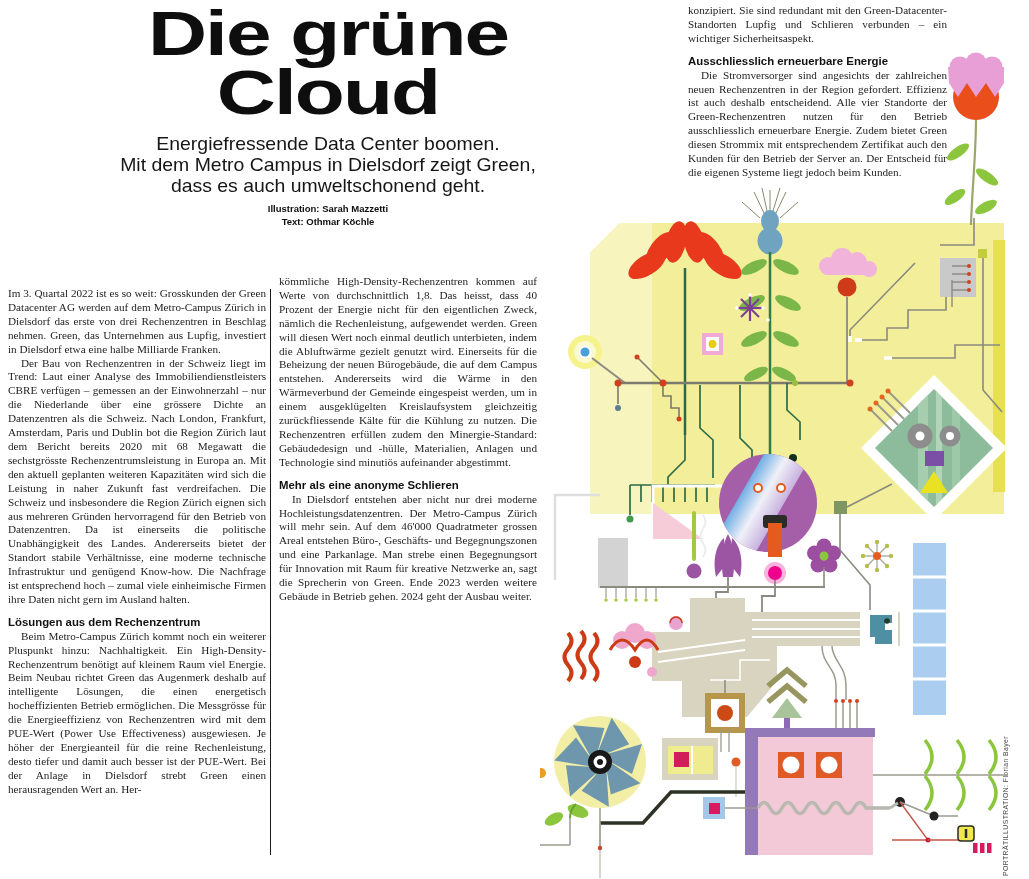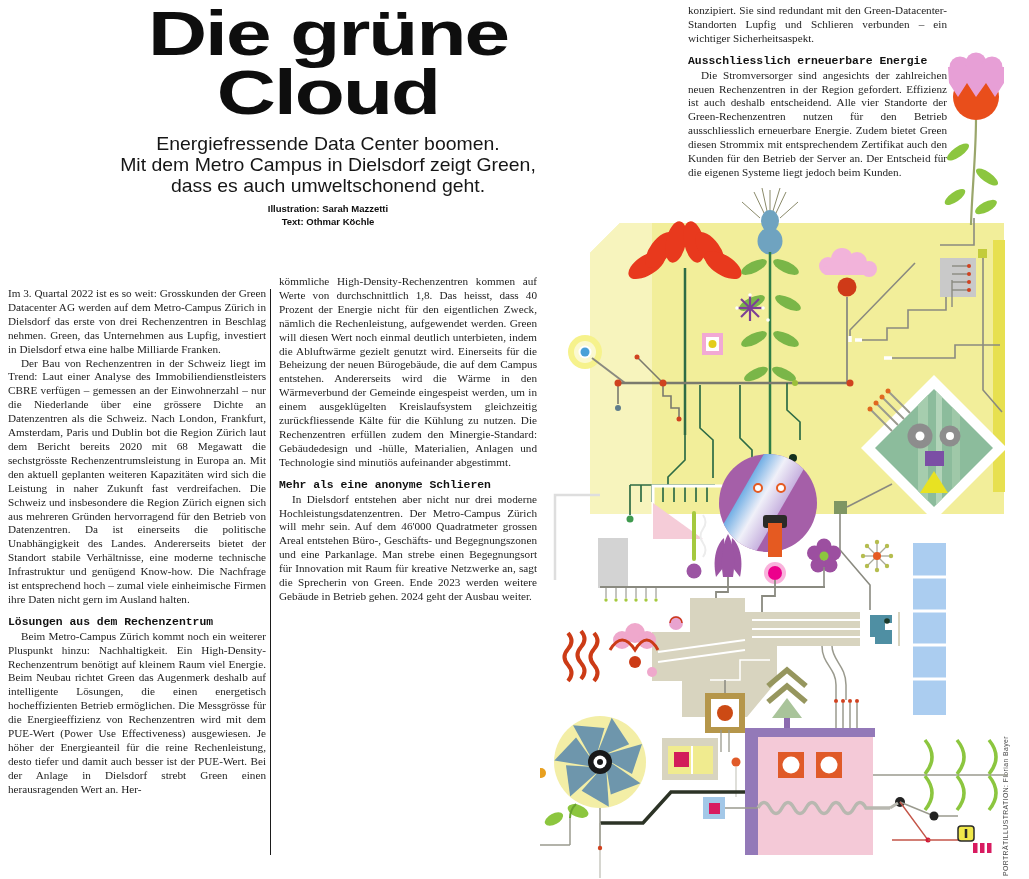--- a/index.html
+++ b/index.html
@@ -15,21 +15,21 @@
   .byline{margin-top:7px;font-family:"Liberation Sans",sans-serif;font-weight:bold;
           font-size:9.5px;line-height:1.35;color:#0e0e0e;}
   
   .col{position:absolute;width:258px;font-size:11.2px;line-height:13.9px;
        text-align:justify;color:#1d1d1d;overflow:hidden;}
   .col-1{left:8px;top:287px;height:572px;}
   .col-2{left:279px;top:275px;height:572px;}
   .col-3{left:688px;top:4px;width:259px;height:205px;}
   .col p{margin:0;}
   .col p.ind{text-indent:13px;}
-  .col h3{margin:9px 0 0 0;font-size:11.4px;font-weight:bold;font-family:Liberation Mono, monospace;color:#111;}
+  .col h3{margin:9px 0 0 0;font-size:11.4px;font-weight:bold;font-family:Liberation Sans, sans-serif;color:#111;}
   .colrule{position:absolute;left:270px;top:289px;width:1px;height:566px;background:#1b1b1b;}
   
   .credit{position:absolute;left:1002px;top:876px;transform:rotate(-90deg);transform-origin:0 0;
           font-family:"Liberation Sans",sans-serif;font-size:6.8px;letter-spacing:.45px;
           color:#4a4a4a;white-space:nowrap;}
   
   .illo{position:absolute;left:540px;top:40px;width:489px;height:839px;}
 </style>
 </head>
 <body>

